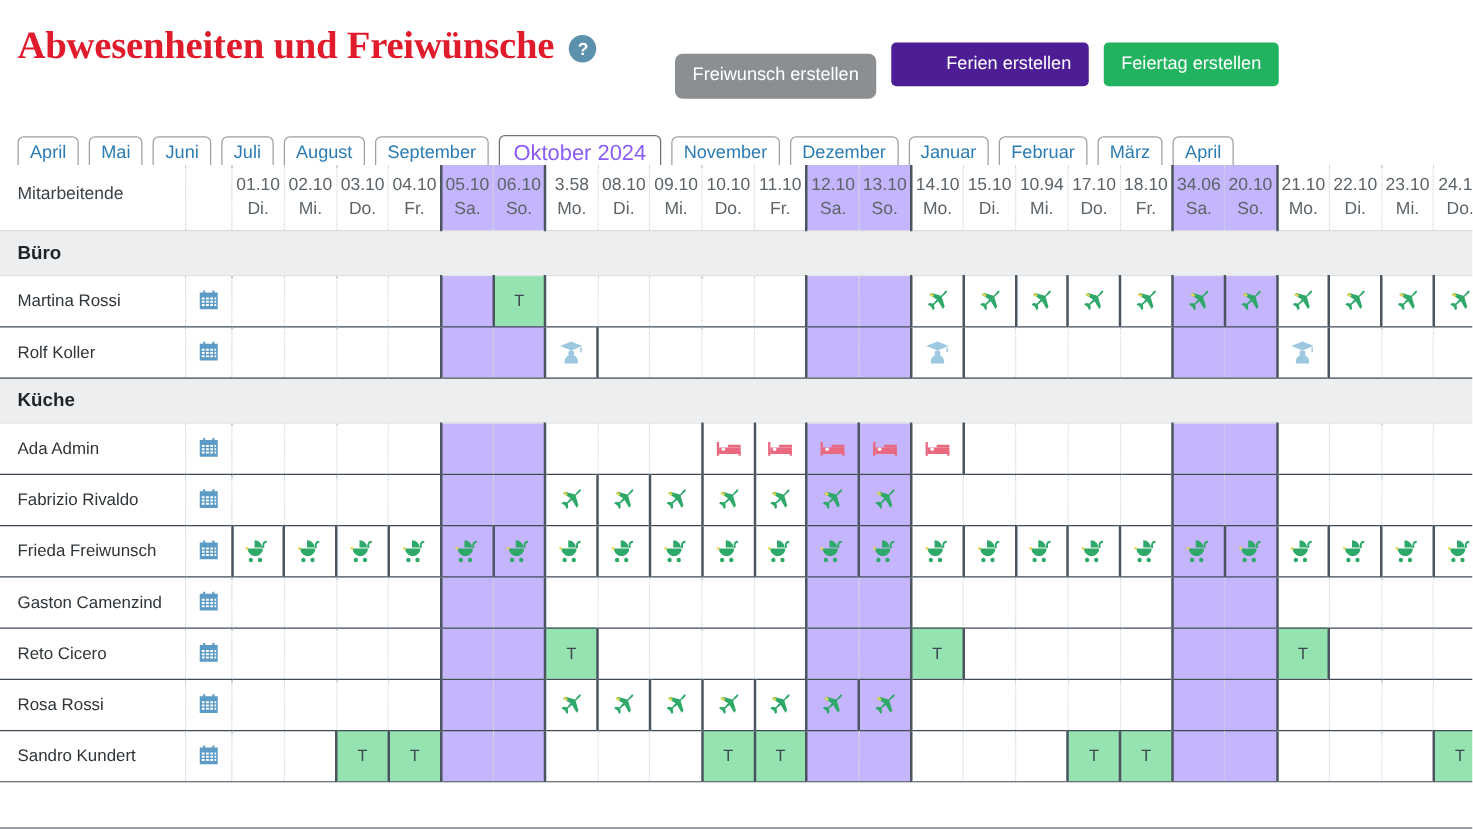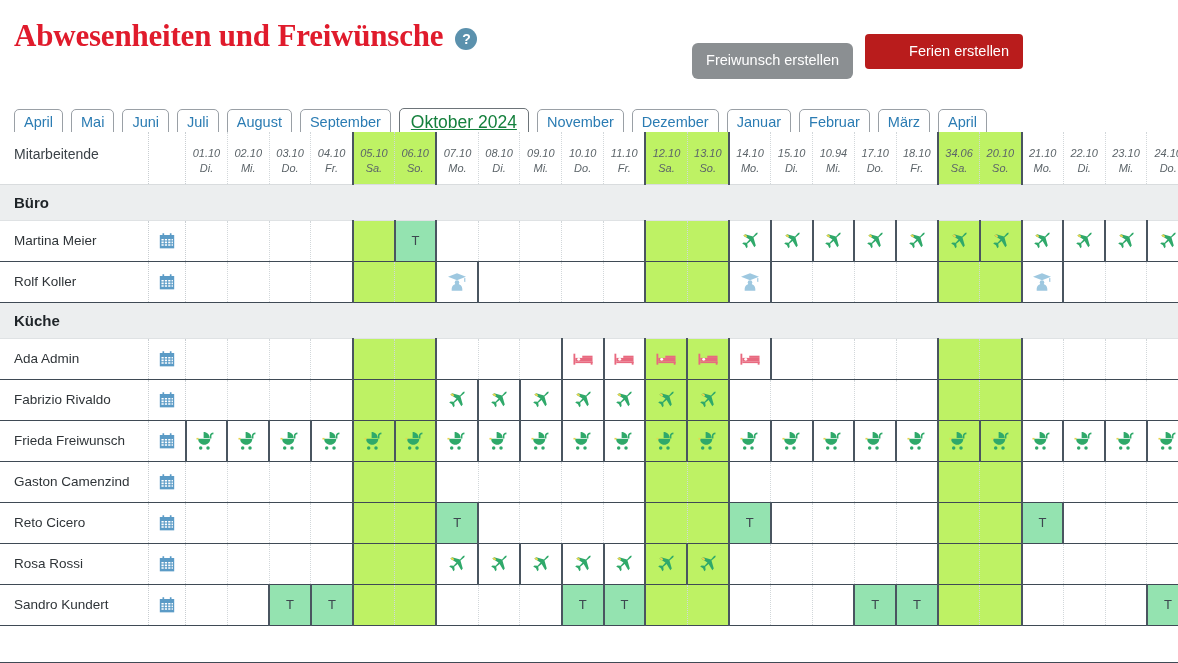--- a/index.html
+++ b/index.html
@@ -42,21 +42,21 @@
   }
   .btn {
     border: none; color: #fff;
     font-size: 14.5px;
     font-family: "Liberation Sans", sans-serif;
     padding: 10px 14px;
     cursor: pointer; white-space: nowrap;
     line-height: 1.1;
   }
   .btn-grey  { background: #8b8f92; border-radius: 6px; margin-top: 19px; }
-  .btn-grey2 { background: #b91c1c; border-radius: 4px; padding-left: 44px; }
+  .btn-grey2 { background: #4c1d95; border-radius: 4px; padding-left: 44px; }
   .btn-green { background: #22b360; border-radius: 4px; }
 
   
   .months {
     display: flex; align-items: center; gap: 8px;
     padding: 8px 14px 0 14px;
     height: 48px;
   }
   .month-tab {
     border: 1px solid #9aa0a6;
@@ -65,26 +65,25 @@
     color: #2b7cb3;
     font-size: 14.5px;
     padding: 5px 9px 6px 9px;
     cursor: pointer;
     white-space: nowrap;
     line-height: 1.1;
     font-family: "Liberation Sans", sans-serif;
     margin-top: 46px;
   }
   .month-tab.active {
-    color: #15803d;
+    color: #8b5cf6;
     font-size: 17.5px;
     padding: 4px 11px 5px 11px;
     border-color: #6d7479;
     cursor: default;
-    text-decoration: underline;
   }
 
   
   .grid-wrap {
     position: relative;
     margin-top: 12px;
     width: 1178px;
     overflow: hidden;
   }
   table.cal {
@@ -108,26 +107,25 @@
   }
   th.hd-name {
     text-align: left;
     padding-left: 14px;
     font-size: 14px;
     color: #3b4248;
     vertical-align: middle;
   }
   th.hd-icon { border-left: 1px dotted #c9ced2; border-right: 1px dotted #c9ced2; }
   th.day {
-    font-size: 11px; color: #5c6469; line-height: 1.35;
+    font-size: 14px; color: #5c6469; line-height: 1.35;
     text-align: center;
     border-left: 1px dotted #d2d7da;
-    font-style: italic;
-  }
-  th.day.we, td.we { background: #bef264; }
+  }
+  th.day.we, td.we { background: #c4b5fd; }
   th.day.wkstart, td.wkstart { border-left: 2px solid #4a5560; }
 
   tbody td {
     height: 41px;
     border-bottom: 1px solid #3f4a55;
     border-left: 1px dotted #d2d7da;
     padding: 0;
     text-align: center;
     vertical-align: middle;
     background: #fff;
@@ -185,20 +183,21 @@
 <div class="page">
 
   <div class="header">
     <div class="title-wrap">
       <h1 class="page-title">Abwesenheiten und Freiwünsche</h1>
       <div class="help-badge">?</div>
     </div>
     <div class="header-actions">
       <button class="btn btn-grey">Freiwunsch erstellen</button>
       <button class="btn btn-grey2">Ferien erstellen</button>
+      <button class="btn btn-green">Feiertag erstellen</button>
     </div>
   </div>
 
   <div class="months" id="month-bar">
       <button class="month-tab">April</button>
       <button class="month-tab">Mai</button>
       <button class="month-tab">Juni</button>
       <button class="month-tab">Juli</button>
       <button class="month-tab">August</button>
       <button class="month-tab">September</button>
@@ -263,21 +262,21 @@
             </th>
             <th class="day we wkstart">
               <div>05.10</div>
               <div>Sa.</div>
             </th>
             <th class="day we">
               <div>06.10</div>
               <div>So.</div>
             </th>
             <th class="day wkstart">
-              <div>07.10</div>
+              <div>3.58</div>
               <div>Mo.</div>
             </th>
             <th class="day">
               <div>08.10</div>
               <div>Di.</div>
             </th>
             <th class="day">
               <div>09.10</div>
               <div>Mi.</div>
             </th>
@@ -341,21 +340,21 @@
               <div>24.10</div>
               <div>Do.</div>
             </th>
           </tr>
       </thead>
       <tbody id="cal-body">
           <tr class="group">
             <td colspan="26">Büro</td>
           </tr>
           <tr>
-            <td class="name">Martina Meier</td>
+            <td class="name">Martina Rossi</td>
             <td class="iconcol"><span class="ic"><svg width="18" height="18" viewBox="0 0 24 24">
                   <path fill="#5b9bc6" d="M6 1.8h2.2v3H6zM15.8 1.8H18v3h-2.2z"></path>
                   <path fill="#5b9bc6" d="M2.4 4h19.2v17.8H2.4z"></path>
                   <path fill="#ffffff" d="M4.6 9.2h3v2.2h-3zM9.1 9.2h3v2.2h-3zM13.6 9.2h3v2.2h-3zM18.1 9.2h1.8v2.2h-1.8zM4.6 12.7h3v2.2h-3zM9.1 12.7h3v2.2h-3zM13.6 12.7h3v2.2h-3zM18.1 12.7h1.8v2.2h-1.8zM4.6 16.2h3v2.2h-3zM9.1 16.2h3v2.2h-3zM13.6 16.2h3v2.2h-3zM18.1 16.2h1.8v2.2h-1.8z"></path>
                 </svg></span></td>
             <td class=""></td>
             <td class=""></td>
             <td class=""></td>
             <td class=""></td>
             <td class="we wkstart"></td>

